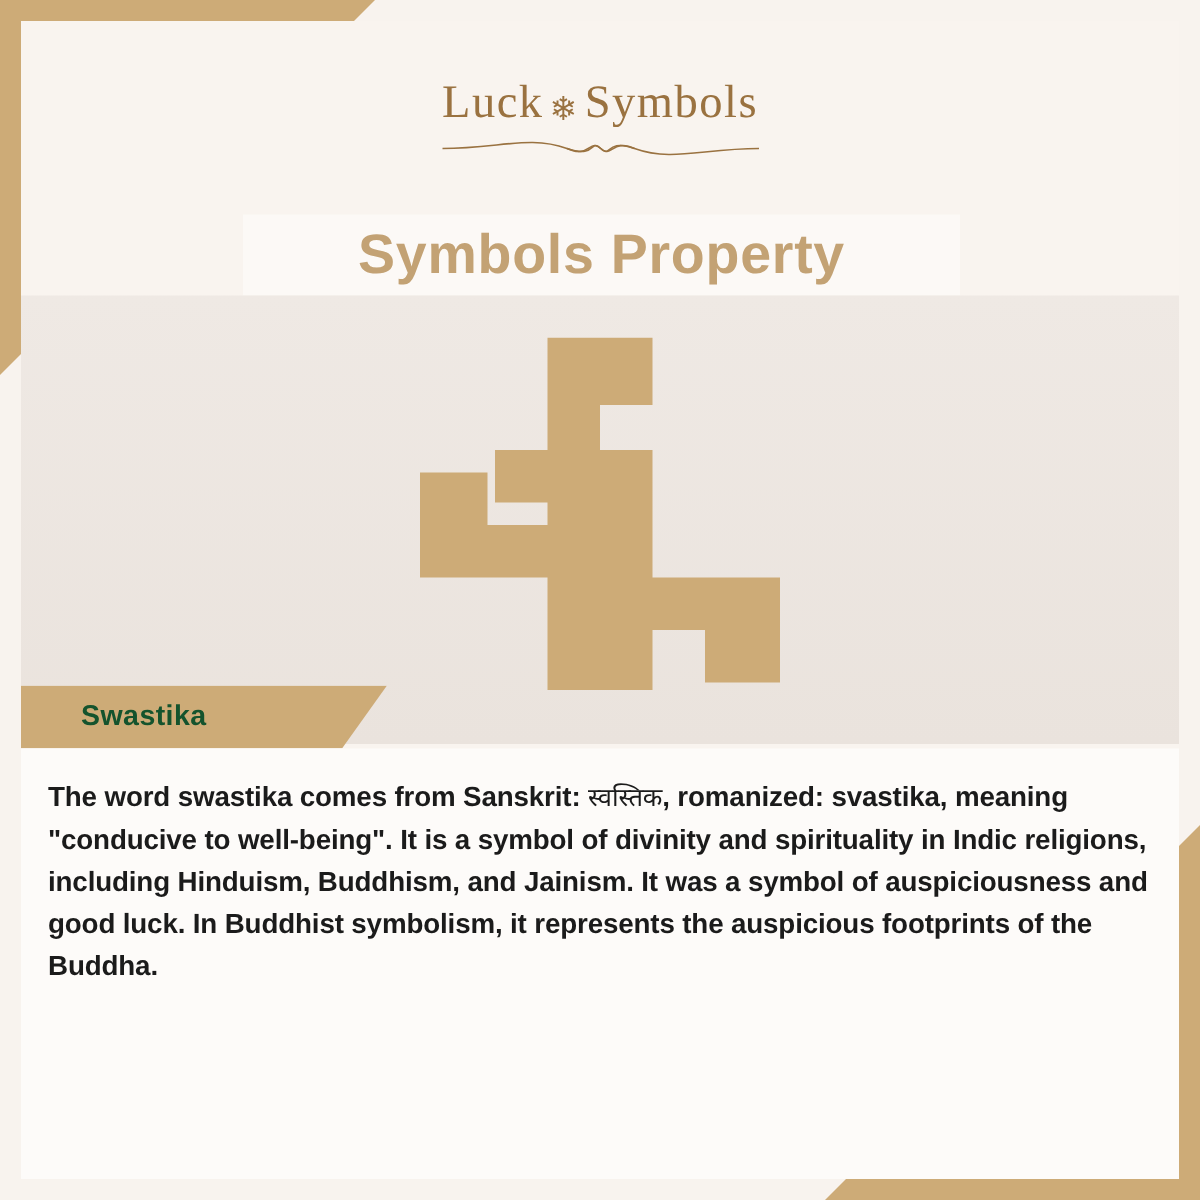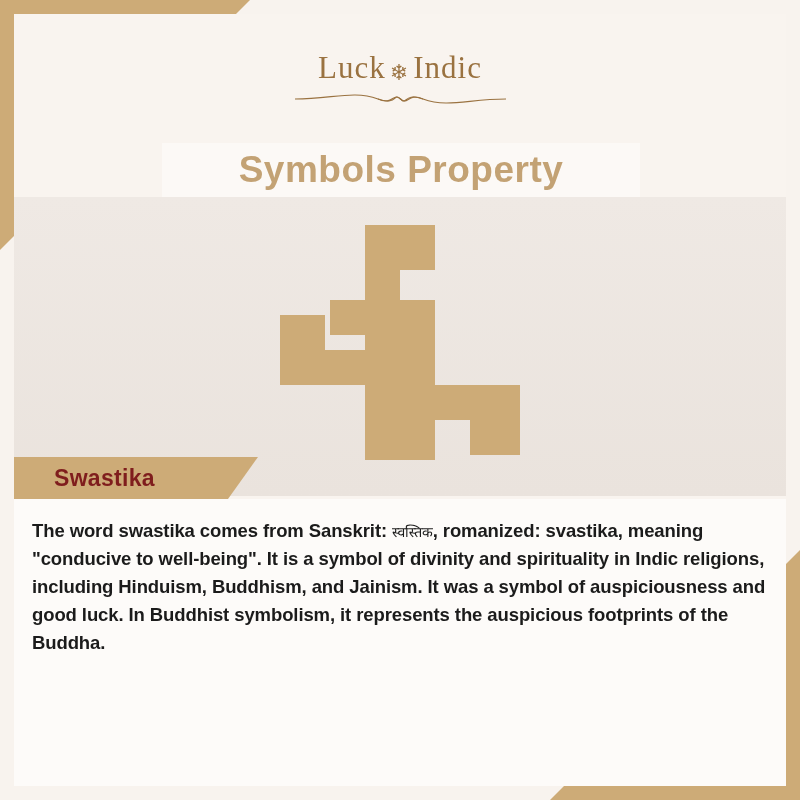--- a/index.html
+++ b/index.html
@@ -126,22 +126,22 @@
     top: 443px;
     left: 0;
     width: 244px;
     height: 42px;
     background: #cdab77;
     clip-path: polygon(0 0, 244px 0, 214px 42px, 0 42px);
     display: flex;
     align-items: center;
   }
   .ribbon-text {
-    color: #7f1d1d;
-    font-size: 23px;
+    color: #14532d;
+    font-size: 19px;
     font-weight: bold;
     margin-left: 40px;
     letter-spacing: 0.3px;
   }
 
   
   .lower {
     position: absolute;
     top: 485px;
     left: 0;
@@ -168,38 +168,38 @@
     margin: 18px 18px 0 18px;
     font-size: 18.5px;
     line-height: 1.52;
     color: #1b1b1b;
     font-weight: bold;
     letter-spacing: -0.1px;
   }
   .devanagari {
     font-family: "DejaVu Sans", sans-serif;
     font-weight: normal;
-    font-size: 14px;
+    font-size: 17px;
   }
 </style>
 </head>
 <body>
 
 <div class="card">
 
   <div class="corner corner-tl"></div>
   <div class="corner corner-tl2"></div>
   <div class="corner corner-br"></div>
   <div class="corner corner-br2"></div>
 
   <div class="inner">
 
     <div class="brand">
       <div class="brand-text">
-        <span>Luck</span><span class="brand-lotus">❄</span><span>Indic</span>
+        <span>Luck</span><span class="brand-lotus">❄</span><span>Symbols</span>
       </div>
       <svg class="brand-flourish" viewBox="0 0 215 22">
         <path d="M2 11 C 40 11, 60 2, 85 11 C 105 18, 100 4, 107.5 11 C 115 18, 110 4, 130 11 C 155 20, 175 11, 213 11" stroke="#9a7240" stroke-width="1.1" fill="none"></path>
         <path d="M85 11 C 100 18, 100 4, 107.5 11 C 115 18, 115 4, 130 11 C 115 4, 115 18, 107.5 11 C 100 4, 100 18, 85 11 Z" stroke="#9a7240" stroke-width="1.1" fill="none"></path>
       </svg>
     </div>
 
     <div class="title-band">
       <span class="title-text">Symbols Property</span>
     </div>

